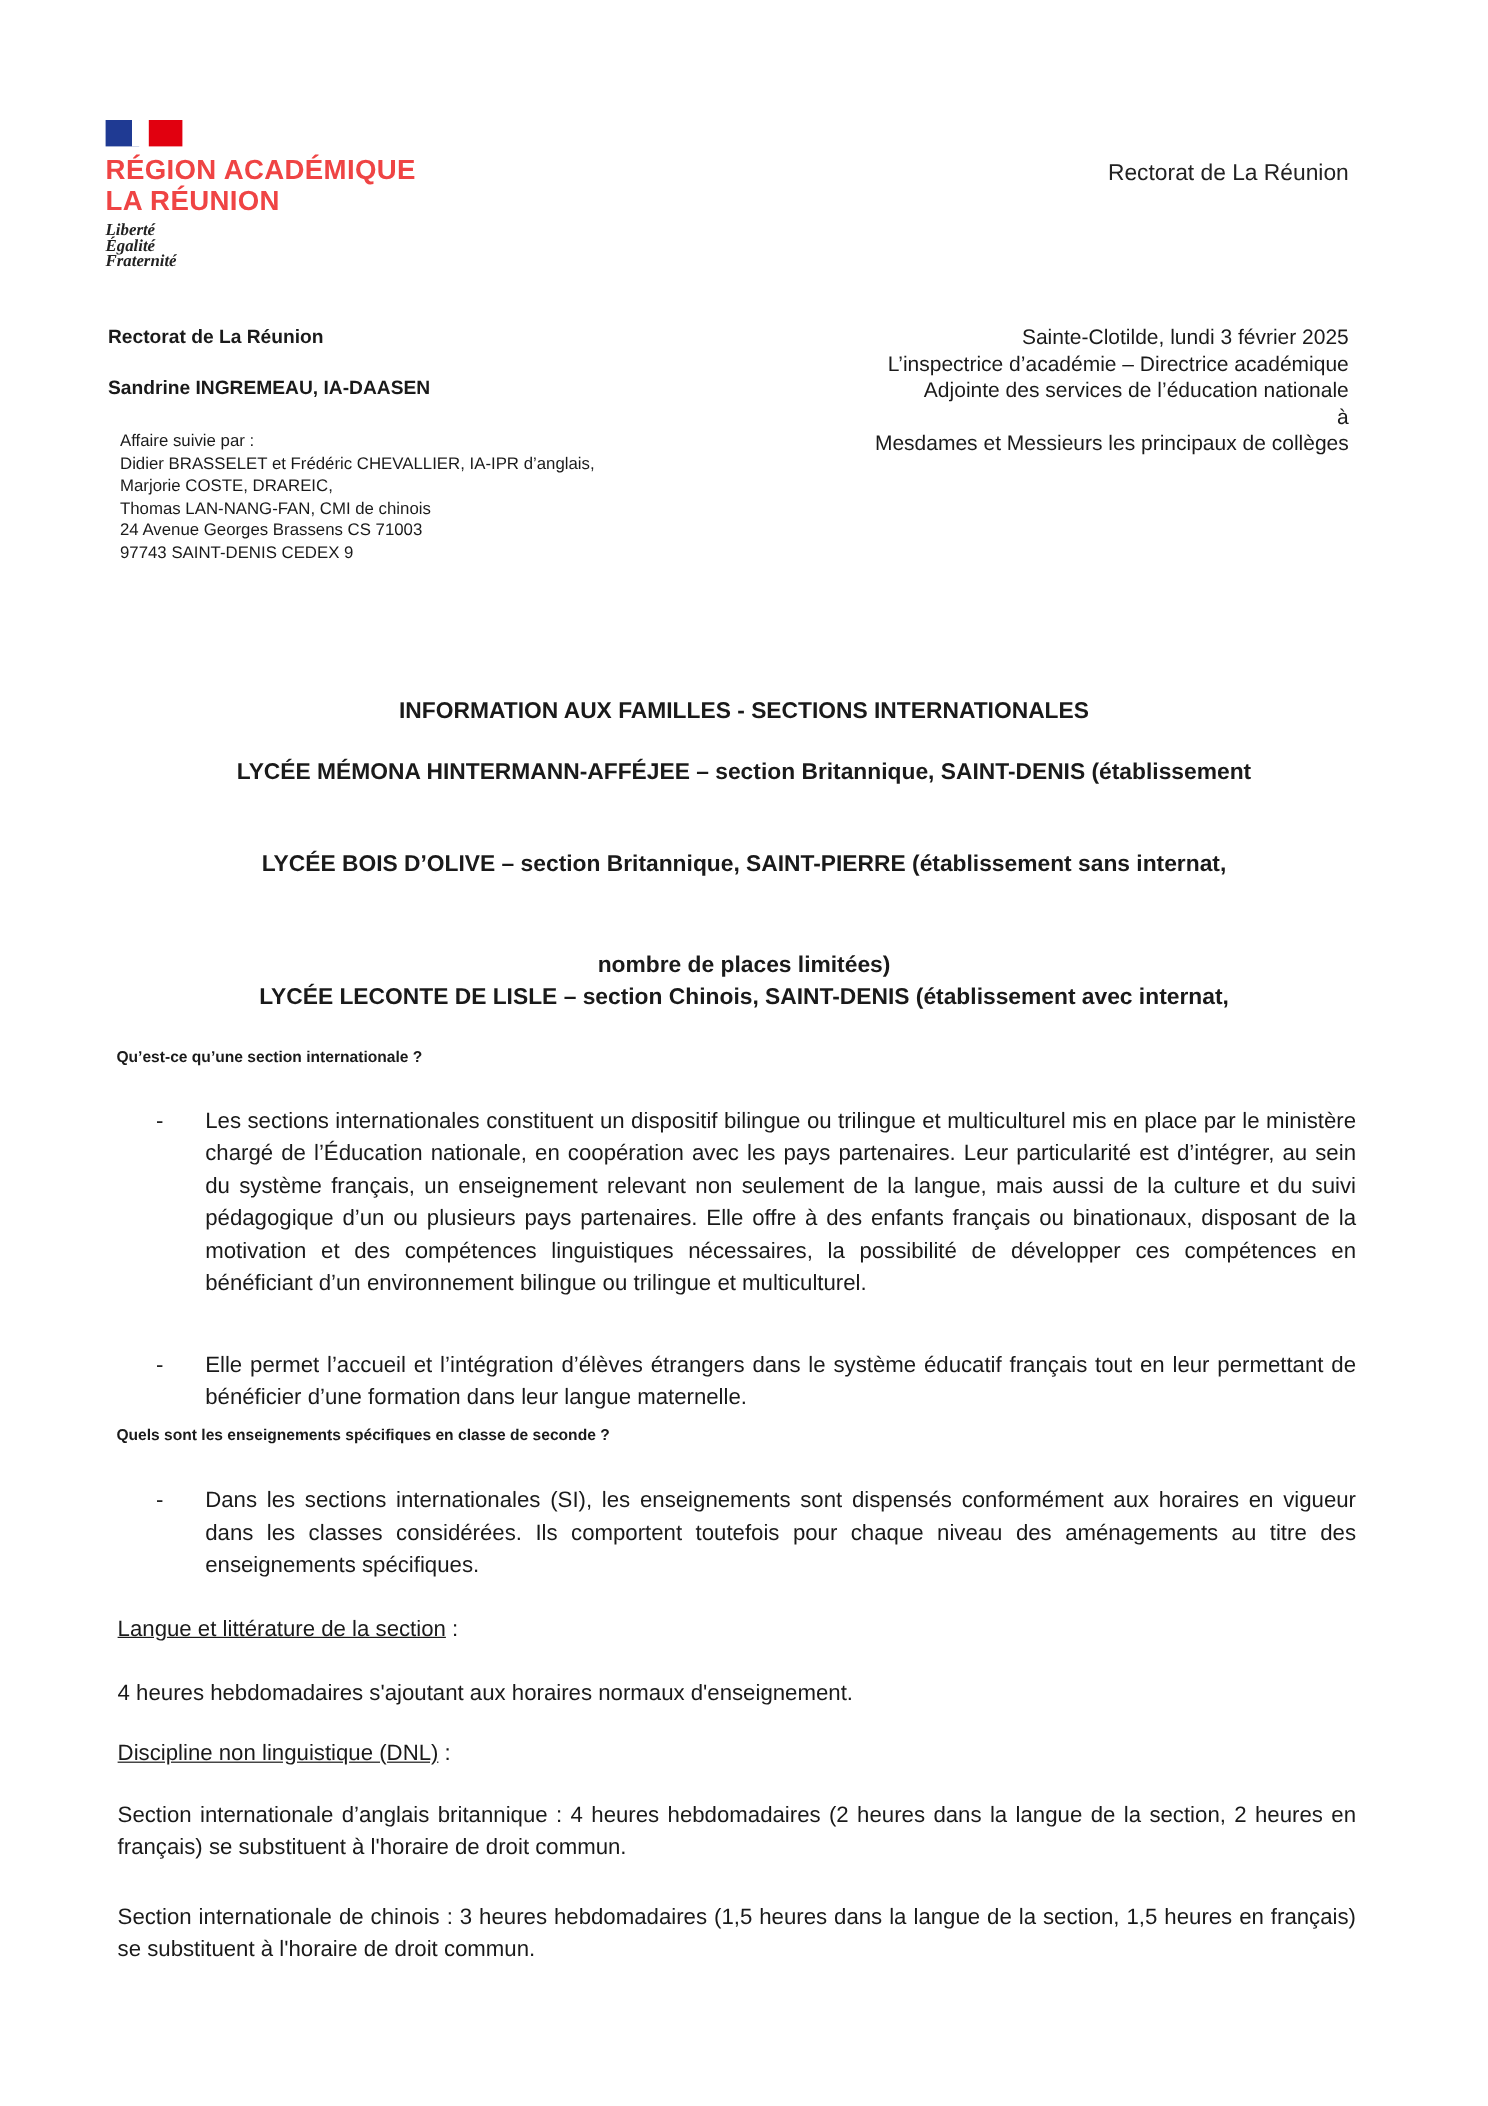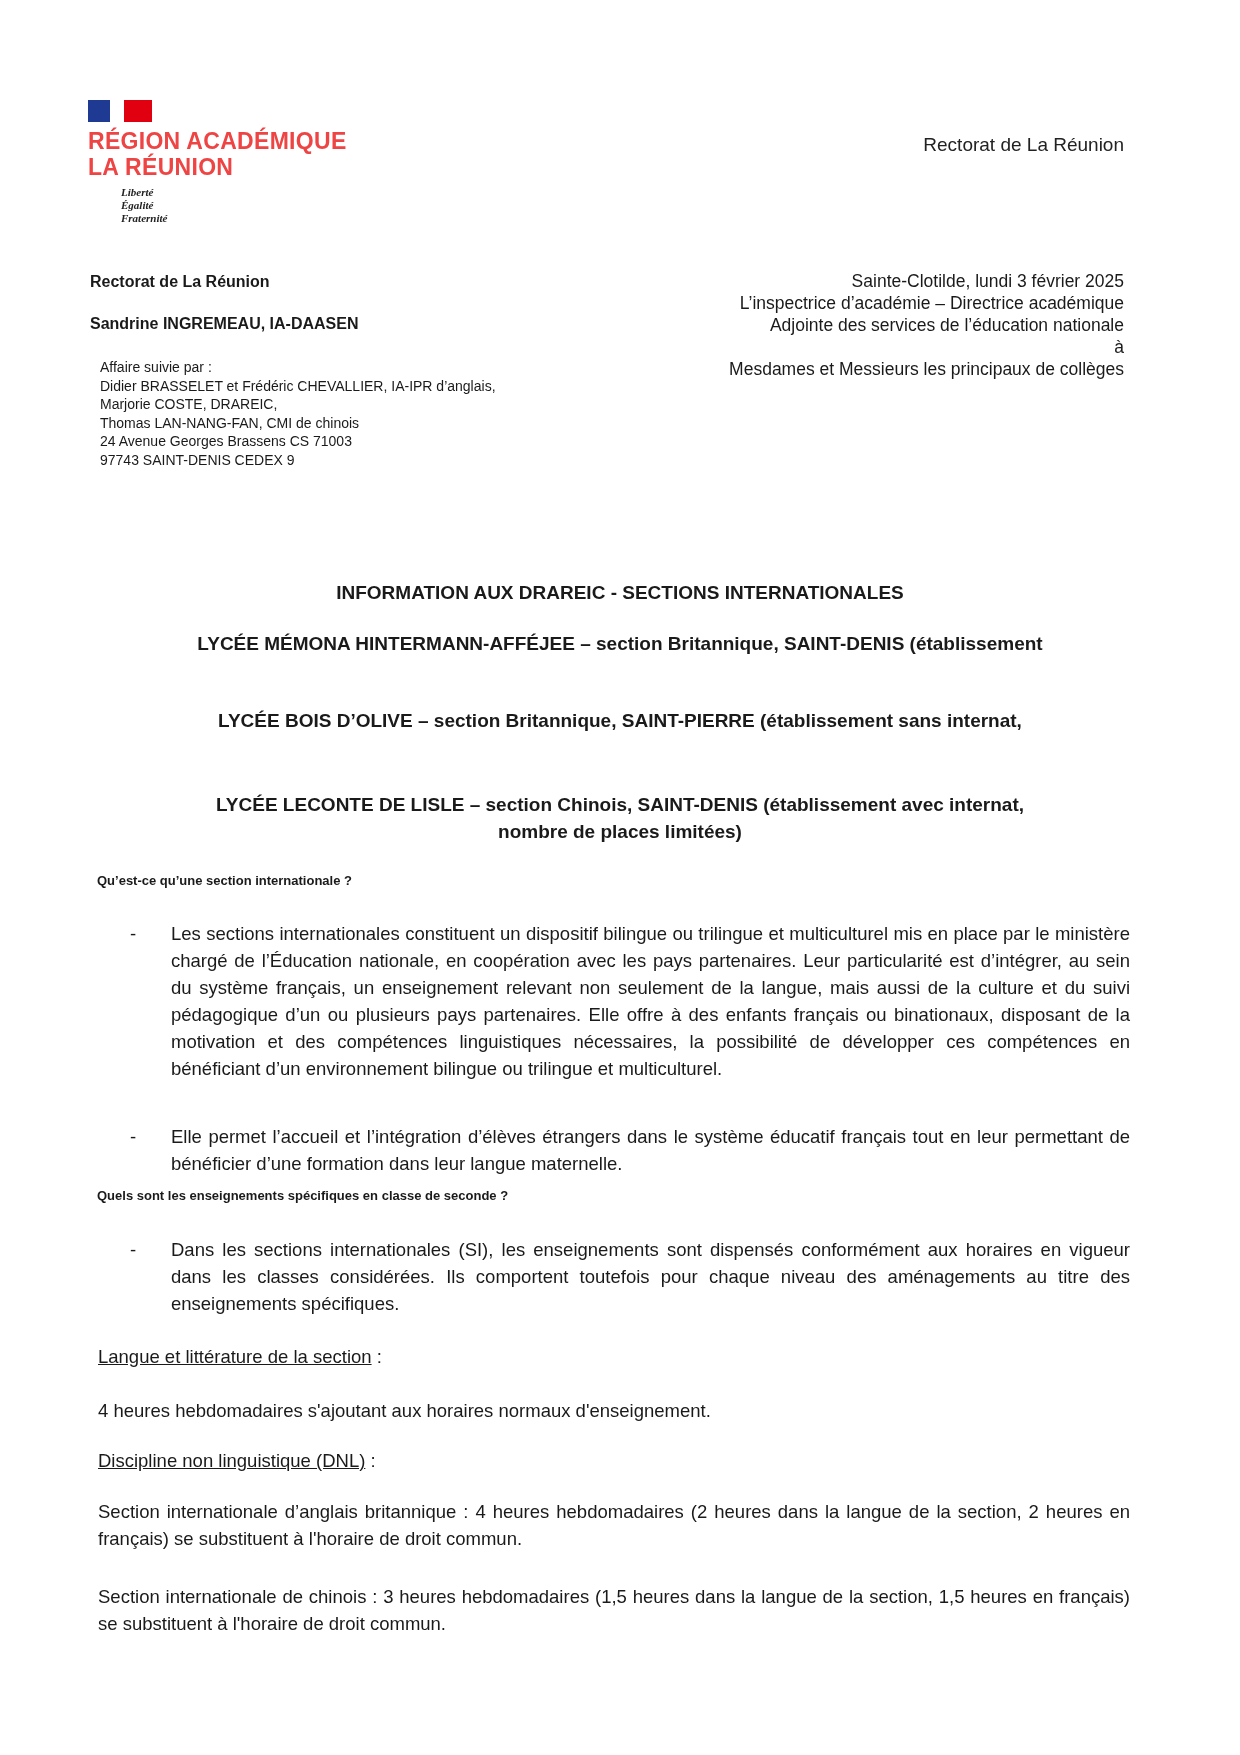--- a/index.html
+++ b/index.html
@@ -10,21 +10,21 @@
     .abs { position: absolute; }
 
     
     .logo-flag { left: 88px; top: 100px; width: 64px; height: 22px; }
     .logo-flag .blue { position:absolute; left:0; top:0; width:28px; height:22px; background:#1f3a93; }
     .logo-flag .red  { position:absolute; left:36px; top:0; width:28px; height:22px; background:#e1000f; }
     .logo-flag .profile { position:absolute; left:22px; top:0; width:14px; height:22px; background:#ffffff;
       border-radius: 0 60% 40% 0; }
     .logo-title { left: 88px; top: 128px; font-weight: 700; font-size: 23px; line-height: 26px; letter-spacing: 0.3px; color:#ef4444; }
     .logo-motto { left: 88px; top: 186px; font-family: "Liberation Serif", serif; font-style: italic; font-weight: 700;
-      font-size: 11px; line-height: 13px; color:#222;margin-left:33px; }
+      font-size: 14px; line-height: 13px; color:#222; }
 
     .header-right { right: 116px; top: 134px; font-size: 19px; color:#222; }
 
     .sender { left: 90px; top: 272px; font-size: 16px; line-height: 20px; }
     .sender .b { font-weight: 700; }
     .sender .block-gap { height: 22px; }
     .followed { left: 100px; top: 358px; font-size: 14px; line-height: 18.5px; }
 
     .recipient { right: 116px; top: 270px; font-size: 17.5px; line-height: 22px; text-align: right; }
 
@@ -89,31 +89,31 @@
 </div>
 
 <div class="abs recipient">
   <div>Sainte-Clotilde, lundi 3 février 2025</div>
   <div>L’inspectrice d’académie – Directrice académique</div>
   <div>Adjointe des services de l’éducation nationale</div>
   <div>à</div>
   <div>Mesdames et Messieurs les principaux de collèges</div>
 </div>
 
-<div class="abs center-title">INFORMATION AUX DRAREIC - SECTIONS INTERNATIONALES</div>
+<div class="abs center-title">INFORMATION AUX FAMILLES - SECTIONS INTERNATIONALES</div>
 
 <div class="abs school s1">
   <div>LYCÉE MÉMONA HINTERMANN-AFFÉJEE – section Britannique, SAINT-DENIS (établissement</div>
 </div>
 <div class="abs school s2">
   <div>LYCÉE BOIS D’OLIVE – section Britannique, SAINT-PIERRE (établissement sans internat,</div>
 </div>
 <div class="abs school s3">
+  <div>nombre de places limitées)</div>
   <div>LYCÉE LECONTE DE LISLE – section Chinois, SAINT-DENIS (établissement avec internat,</div>
-  <div>nombre de places limitées)</div>
 </div>
 
 <div class="abs h2 q1">Qu’est-ce qu’une section internationale ?</div>
 <div class="abs bullet b1">
   <span class="dash">-</span>
   <span class="txt">Les sections internationales constituent un dispositif bilingue ou trilingue et multiculturel mis en place par le ministère chargé de l’Éducation nationale, en coopération avec les pays partenaires. Leur particularité est d’intégrer, au sein du système français, un enseignement relevant non seulement de la langue, mais aussi de la culture et du suivi pédagogique d’un ou plusieurs pays partenaires. Elle offre à des enfants français ou binationaux, disposant de la motivation et des compétences linguistiques nécessaires, la possibilité de développer ces compétences en bénéficiant d’un environnement bilingue ou trilingue et multiculturel.</span>
 </div>
 <div class="abs bullet b2">
   <span class="dash">-</span>
   <span class="txt">Elle permet l’accueil et l’intégration d’élèves étrangers dans le système éducatif français tout en leur permettant de bénéficier d’une formation dans leur langue maternelle.</span>

